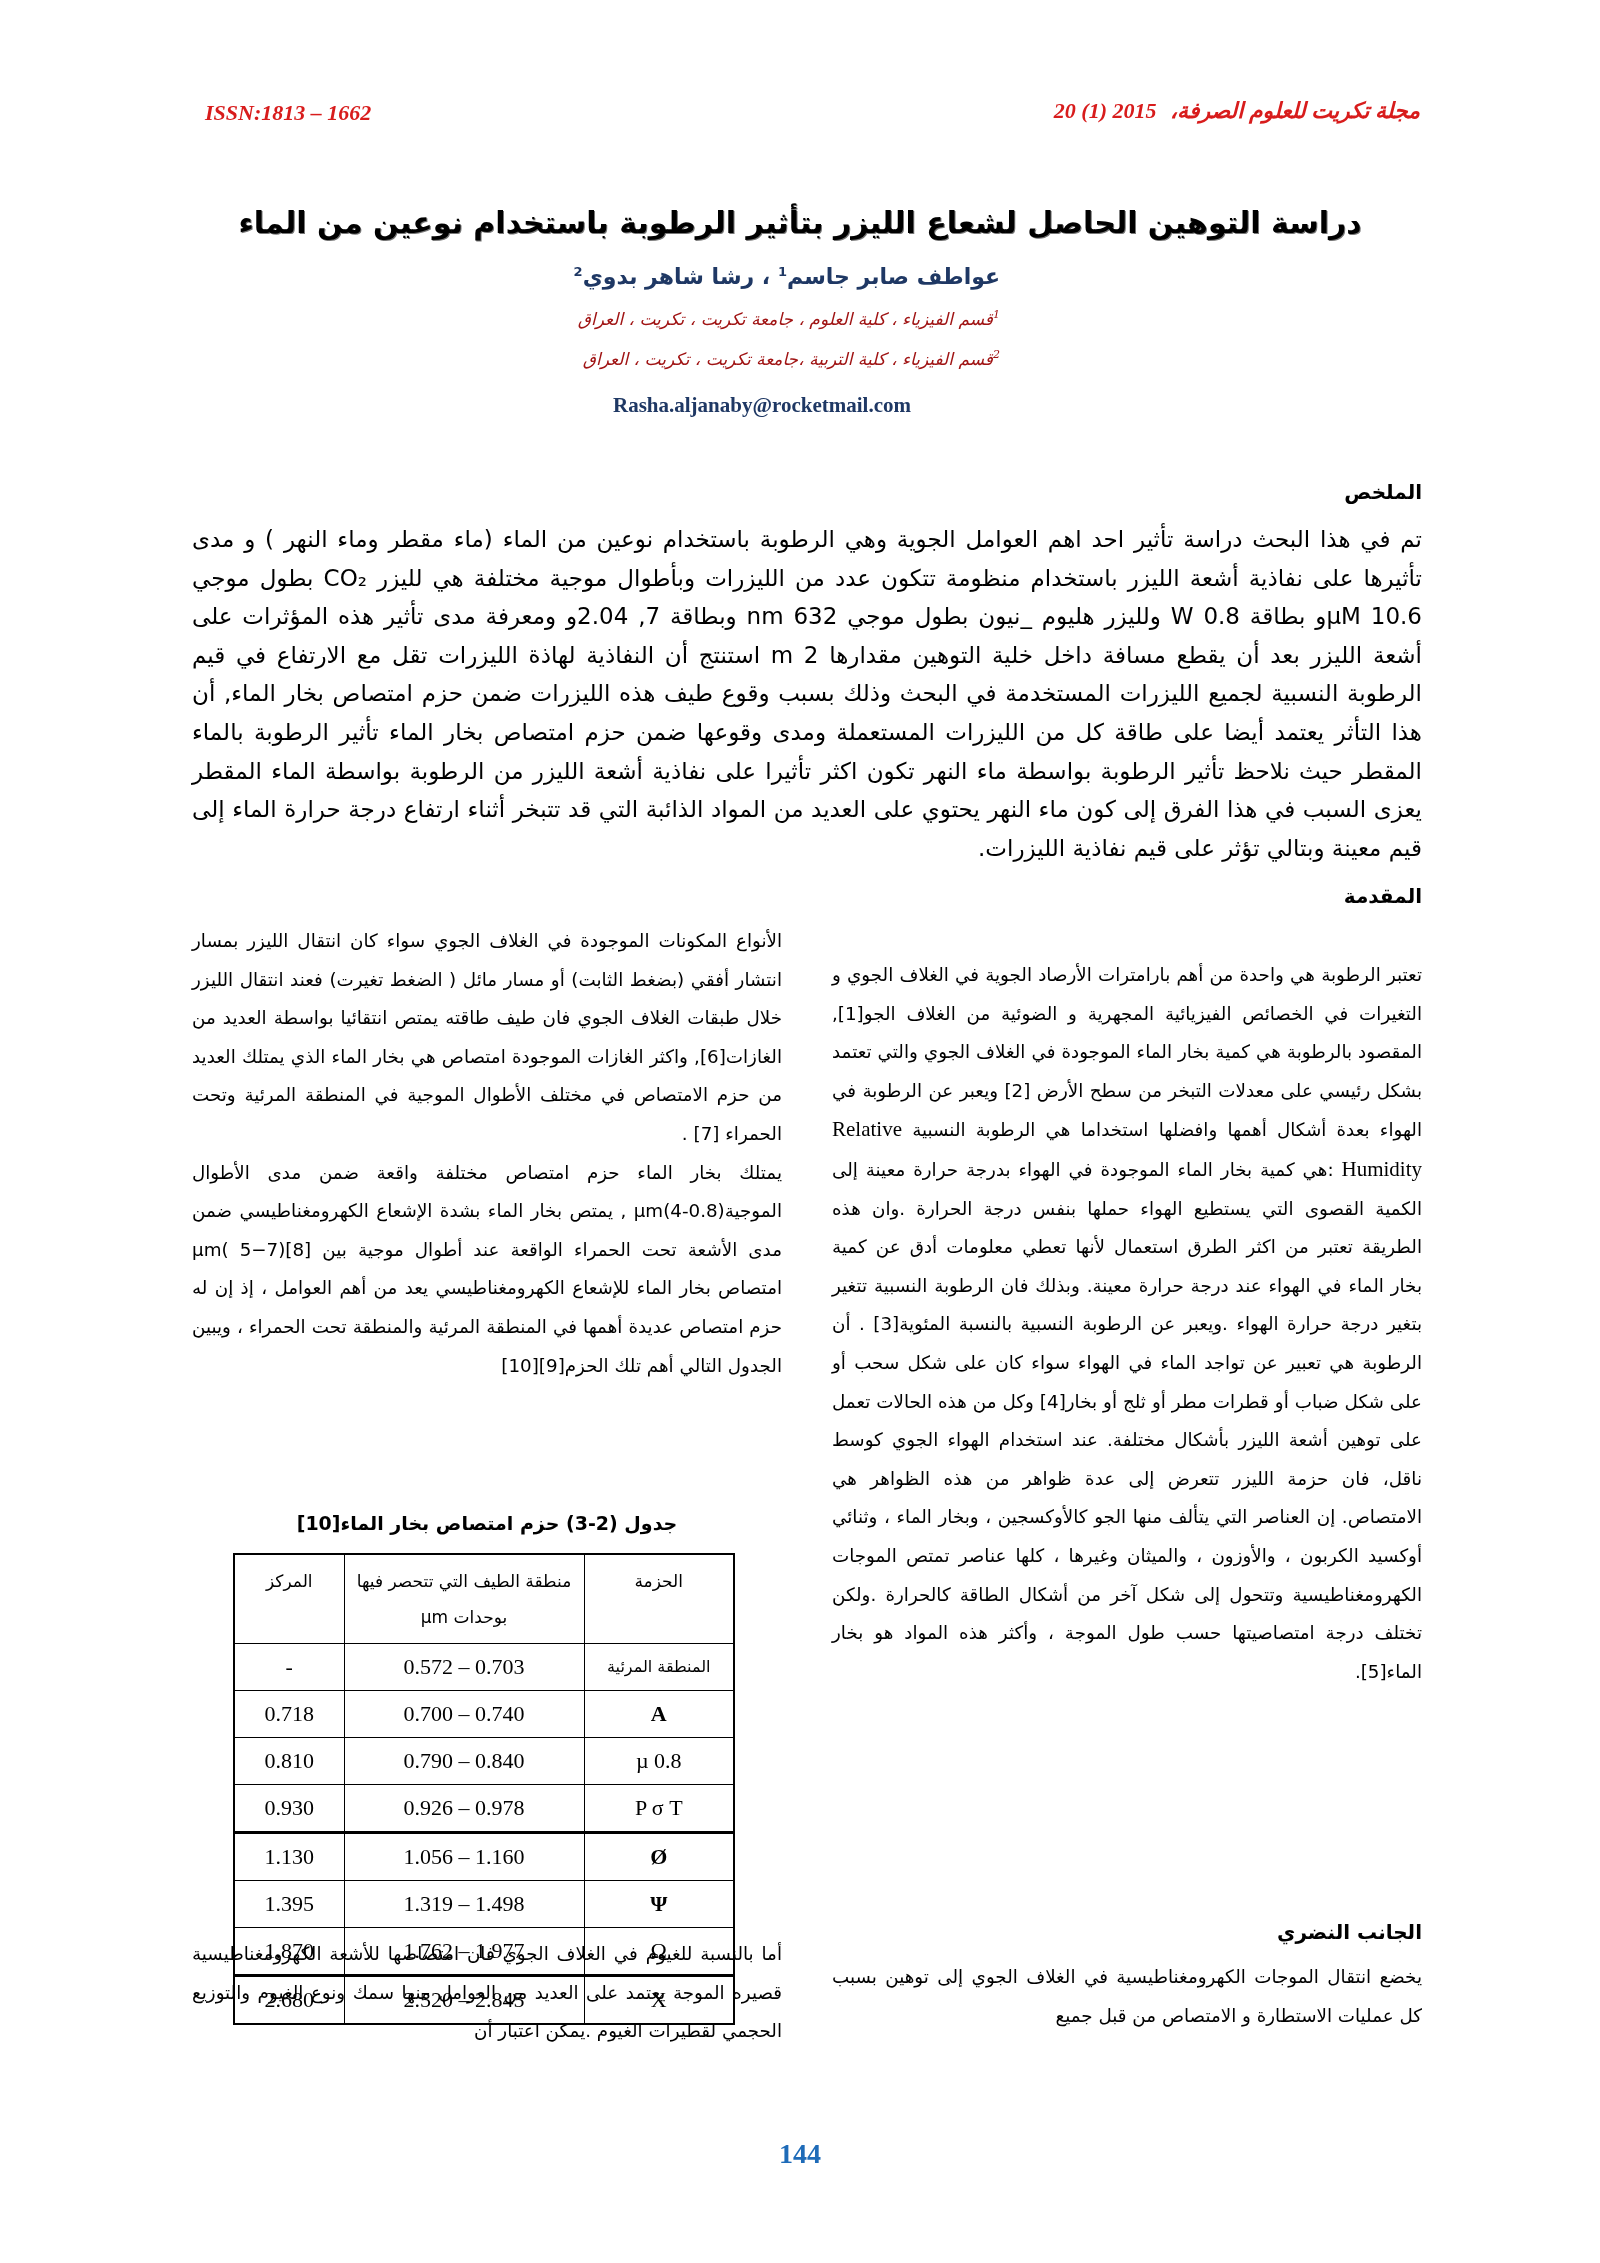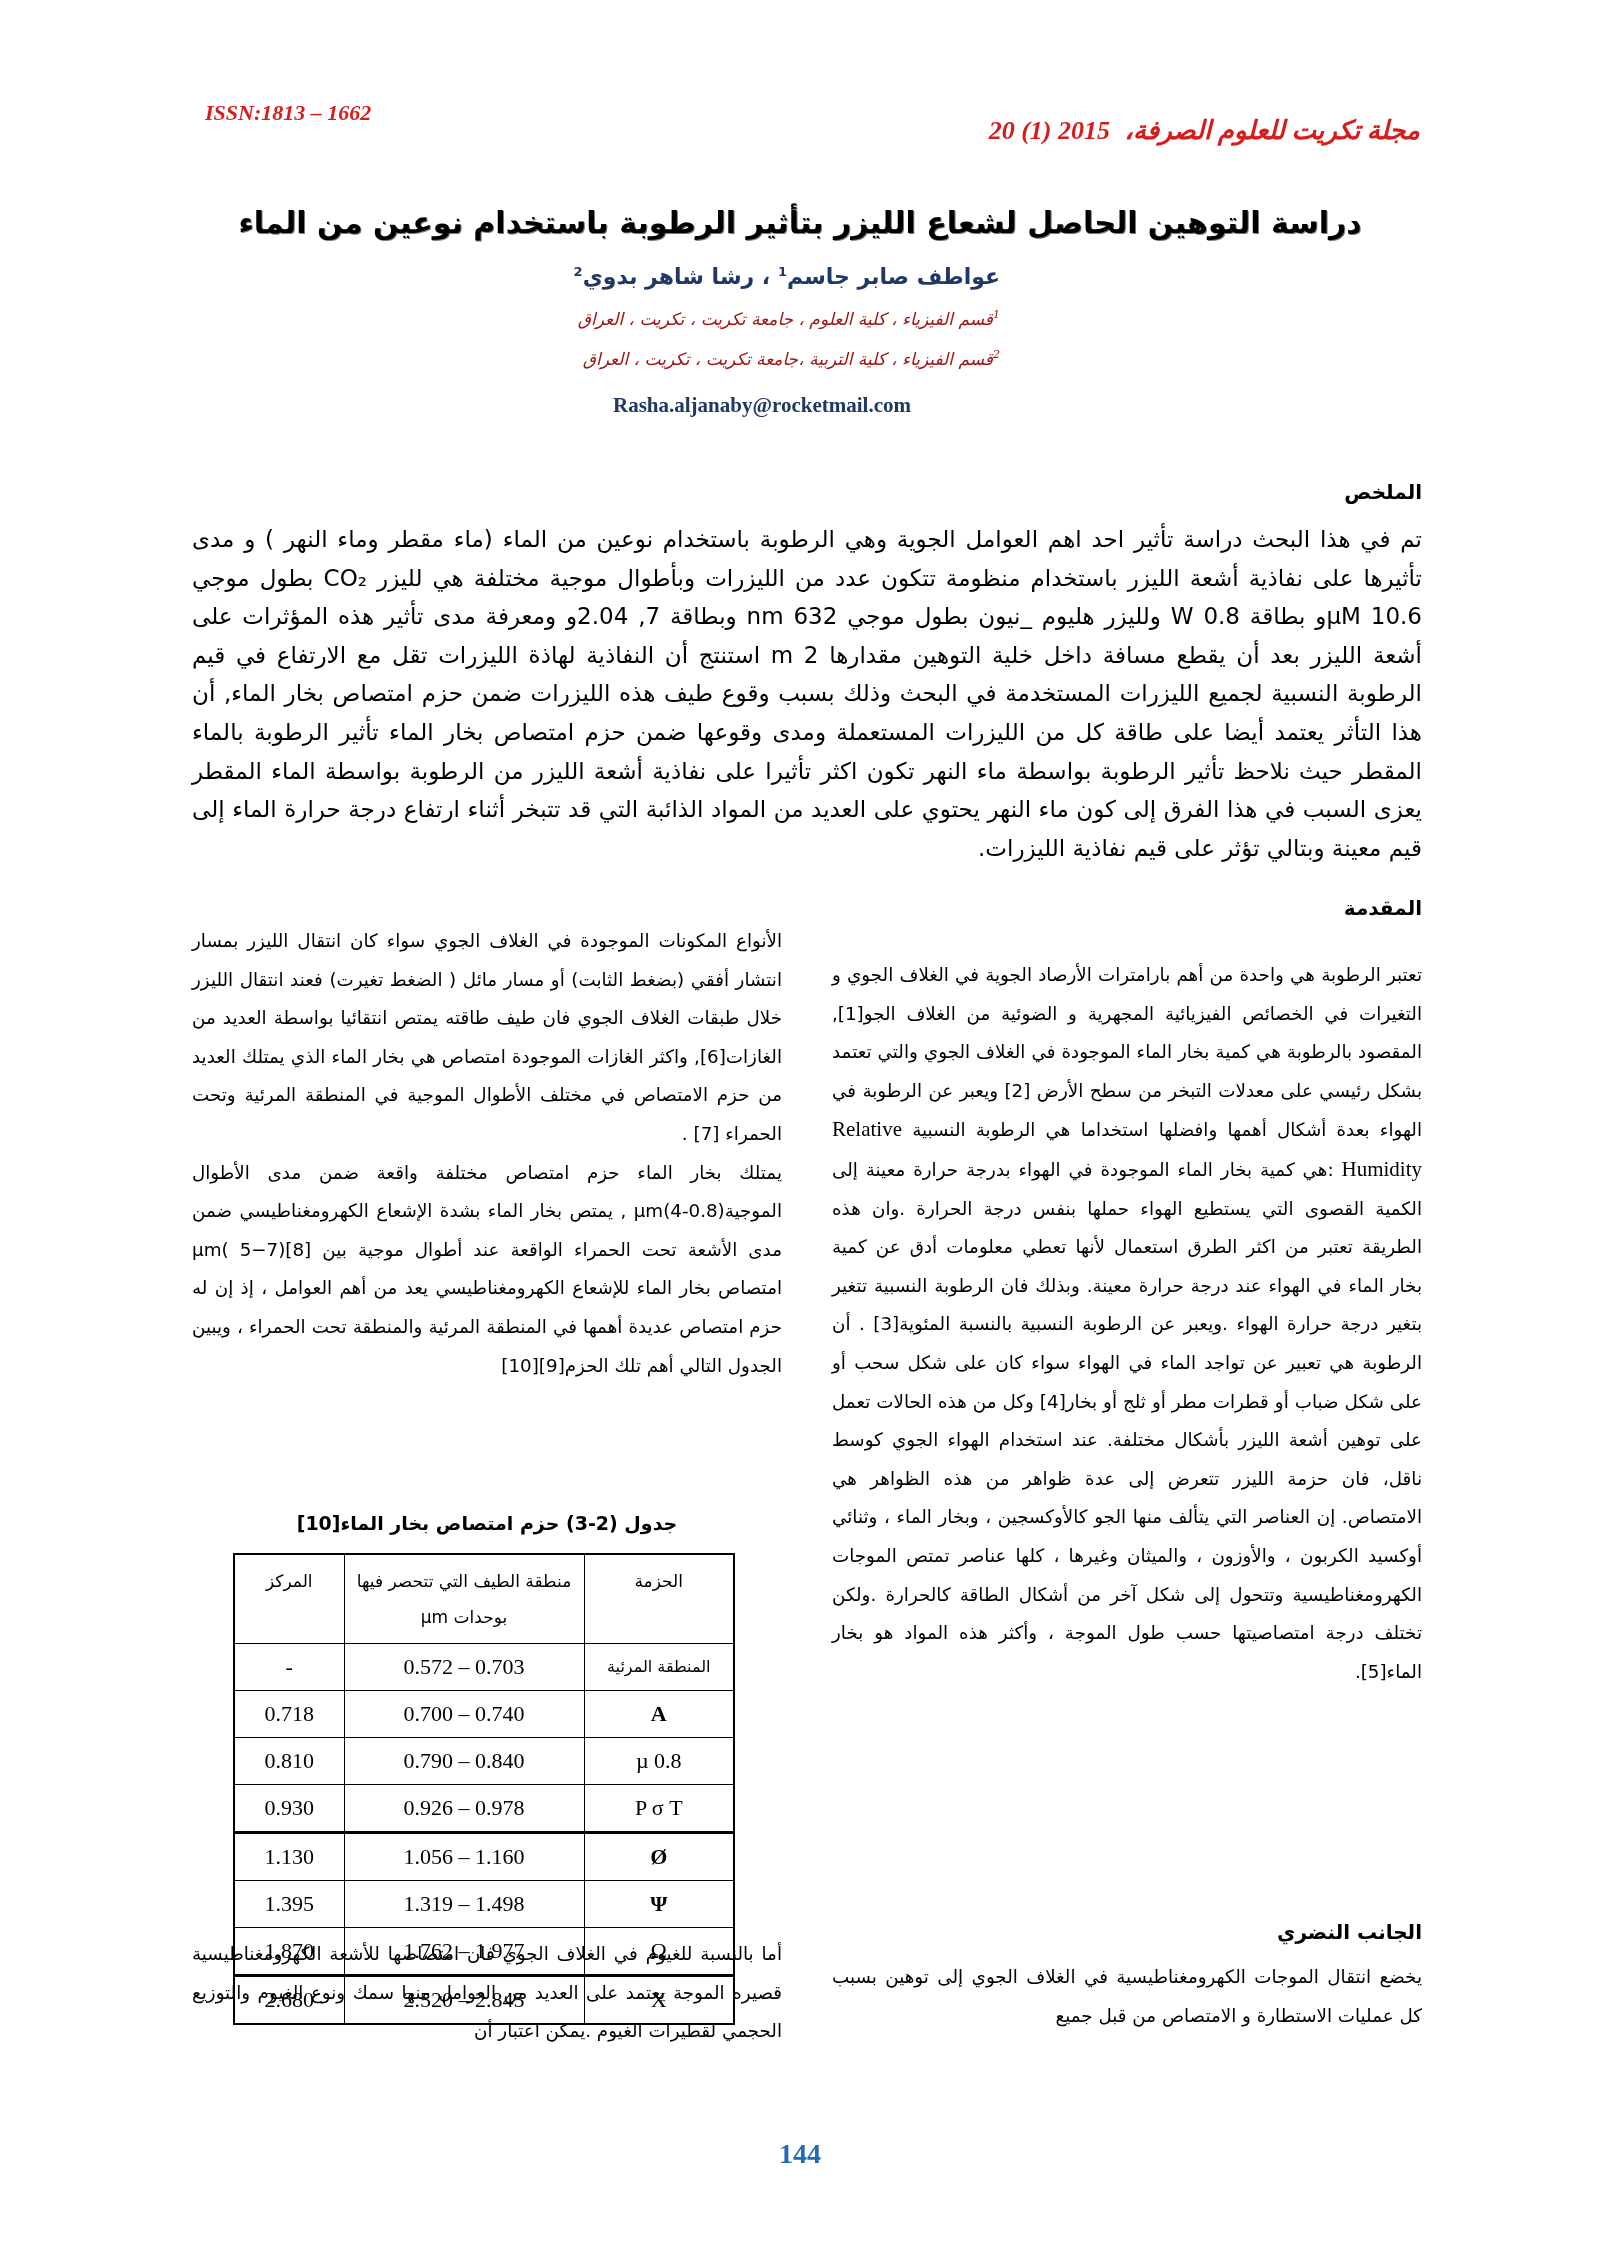--- a/index.html
+++ b/index.html
@@ -6,23 +6,23 @@
   body {
     width: 1600px; height: 2263px; position: relative; overflow: hidden;
     font-family: "DejaVu Sans", sans-serif; color: #000;
   }
   .hdr-left {
     position: absolute; left: 205px; top: 100px;
     font-family: "Liberation Serif", serif; font-style: italic; font-weight: bold;
     font-size: 22px; color: #d81c1c; direction: ltr;
   }
   .hdr-right {
-    position: absolute; right: 180px; top: 115px;
+    position: absolute; right: 180px; top: 98px;
     font-family: "Liberation Serif", serif; font-style: italic; font-weight: bold;
-    font-size: 26px; color: #d81c1c; direction: rtl; white-space: nowrap;
+    font-size: 22px; color: #d81c1c; direction: rtl; white-space: nowrap;
   }
   .hdr-right .vol { direction: ltr; unicode-bidi: embed; margin-right: 8px; }
   .title {
     position: absolute; left: 0; right: 0; top: 205px; text-align: center;
     font-weight: bold; font-size: 30px; direction: rtl;
     text-shadow: 1px 1px 0 #777;
   }
   .authors {
     position: absolute; right: 600px; top: 264px; direction: rtl;
     font-weight: bold; font-size: 22px; color: #1f3864;
@@ -100,21 +100,21 @@
 <div class="affil affil2">
   <sup>2</sup><span>قسم الفيزياء ، كلية التربية ،جامعة تكريت ، تكريت ، العراق</span>
 </div>
 <div class="email">Rasha.aljanaby@rocketmail.com</div>
 
 <div class="h-section" style="right:178px; top:480px;">الملخص</div>
 <div class="abstract">
   <p>تم في هذا البحث دراسة تأثير احد اهم العوامل الجوية وهي الرطوبة باستخدام نوعين من الماء (ماء مقطر وماء النهر ) و مدى تأثيرها على نفاذية أشعة الليزر باستخدام منظومة تتكون عدد من الليزرات وبأطوال موجية مختلفة هي لليزر CO₂ بطول موجي 10.6 μMو بطاقة 0.8 W ولليزر هليوم _نيون بطول موجي 632 nm وبطاقة 7, 2.04و ومعرفة مدى تأثير هذه المؤثرات على أشعة الليزر بعد أن يقطع مسافة داخل خلية التوهين مقدارها 2 m استنتج أن النفاذية لهاذة الليزرات تقل مع الارتفاع في قيم الرطوبة النسبية لجميع الليزرات المستخدمة في البحث وذلك بسبب وقوع طيف هذه الليزرات ضمن حزم امتصاص بخار الماء, أن هذا التأثر يعتمد أيضا على طاقة كل من الليزرات المستعملة ومدى وقوعها ضمن حزم امتصاص بخار الماء تأثير الرطوبة بالماء المقطر حيث نلاحظ تأثير الرطوبة بواسطة ماء النهر تكون اكثر تأثيرا على نفاذية أشعة الليزر من الرطوبة بواسطة الماء المقطر يعزى السبب في هذا الفرق إلى كون ماء النهر يحتوي على العديد من المواد الذائبة التي قد تتبخر أثناء ارتفاع درجة حرارة الماء إلى قيم معينة وبتالي تؤثر على قيم نفاذية الليزرات.</p>
 </div>
 
-<div class="h-section" style="right:178px; top:884px;margin-top:12px;">المقدمة</div>
+<div class="h-section" style="right:178px; top:884px;">المقدمة</div>
 <div class="col-right" style="top:956px;">
   <p><span>تعتبر الرطوبة هي واحدة من أهم بارامترات الأرصاد الجوية في الغلاف الجوي و التغيرات في الخصائص الفيزيائية المجهرية و الضوئية من الغلاف الجو[1], المقصود بالرطوبة هي كمية بخار الماء الموجودة في الغلاف الجوي والتي تعتمد بشكل رئيسي على معدلات التبخر من سطح الأرض [2] ويعبر عن الرطوبة في الهواء بعدة أشكال أهمها وافضلها استخداما هي الرطوبة النسبية</span> <span class="latin">Relative Humidity</span> <span>:هي كمية بخار الماء الموجودة في الهواء بدرجة حرارة معينة إلى الكمية القصوى التي يستطيع الهواء حملها بنفس درجة الحرارة .وان هذه الطريقة تعتبر من اكثر الطرق استعمال لأنها تعطي معلومات أدق عن كمية بخار الماء في الهواء عند درجة حرارة معينة. وبذلك فان الرطوبة النسبية تتغير بتغير درجة حرارة الهواء .ويعبر عن الرطوبة النسبية بالنسبة المئوية[3] . أن الرطوبة هي تعبير عن تواجد الماء في الهواء سواء كان على شكل سحب أو على شكل ضباب أو قطرات مطر أو ثلج أو بخار[4] وكل من هذه الحالات تعمل على توهين أشعة الليزر بأشكال مختلفة. عند استخدام الهواء الجوي كوسط ناقل، فان حزمة الليزر تتعرض إلى عدة ظواهر من هذه الظواهر هي الامتصاص. إن العناصر التي يتألف منها الجو كالأوكسجين ، وبخار الماء ، وثنائي أوكسيد الكربون ، والأوزون ، والميثان وغيرها ، كلها عناصر تمتص الموجات الكهرومغناطيسية وتتحول إلى شكل آخر من أشكال الطاقة كالحرارة .ولكن تختلف درجة امتصاصيتها حسب طول الموجة ، وأكثر هذه المواد هو بخار الماء[5].</span></p>
 </div>
 
 <div class="h-section" style="right:178px; top:1920px;">الجانب النضري</div>
 <div class="col-right" style="top:1958px;">
   <p>يخضع انتقال الموجات الكهرومغناطيسية في الغلاف الجوي إلى توهين بسبب كل عمليات الاستطارة و الامتصاص من قبل جميع</p>
 </div>
 
 <div class="col-left" style="top:922px;">

